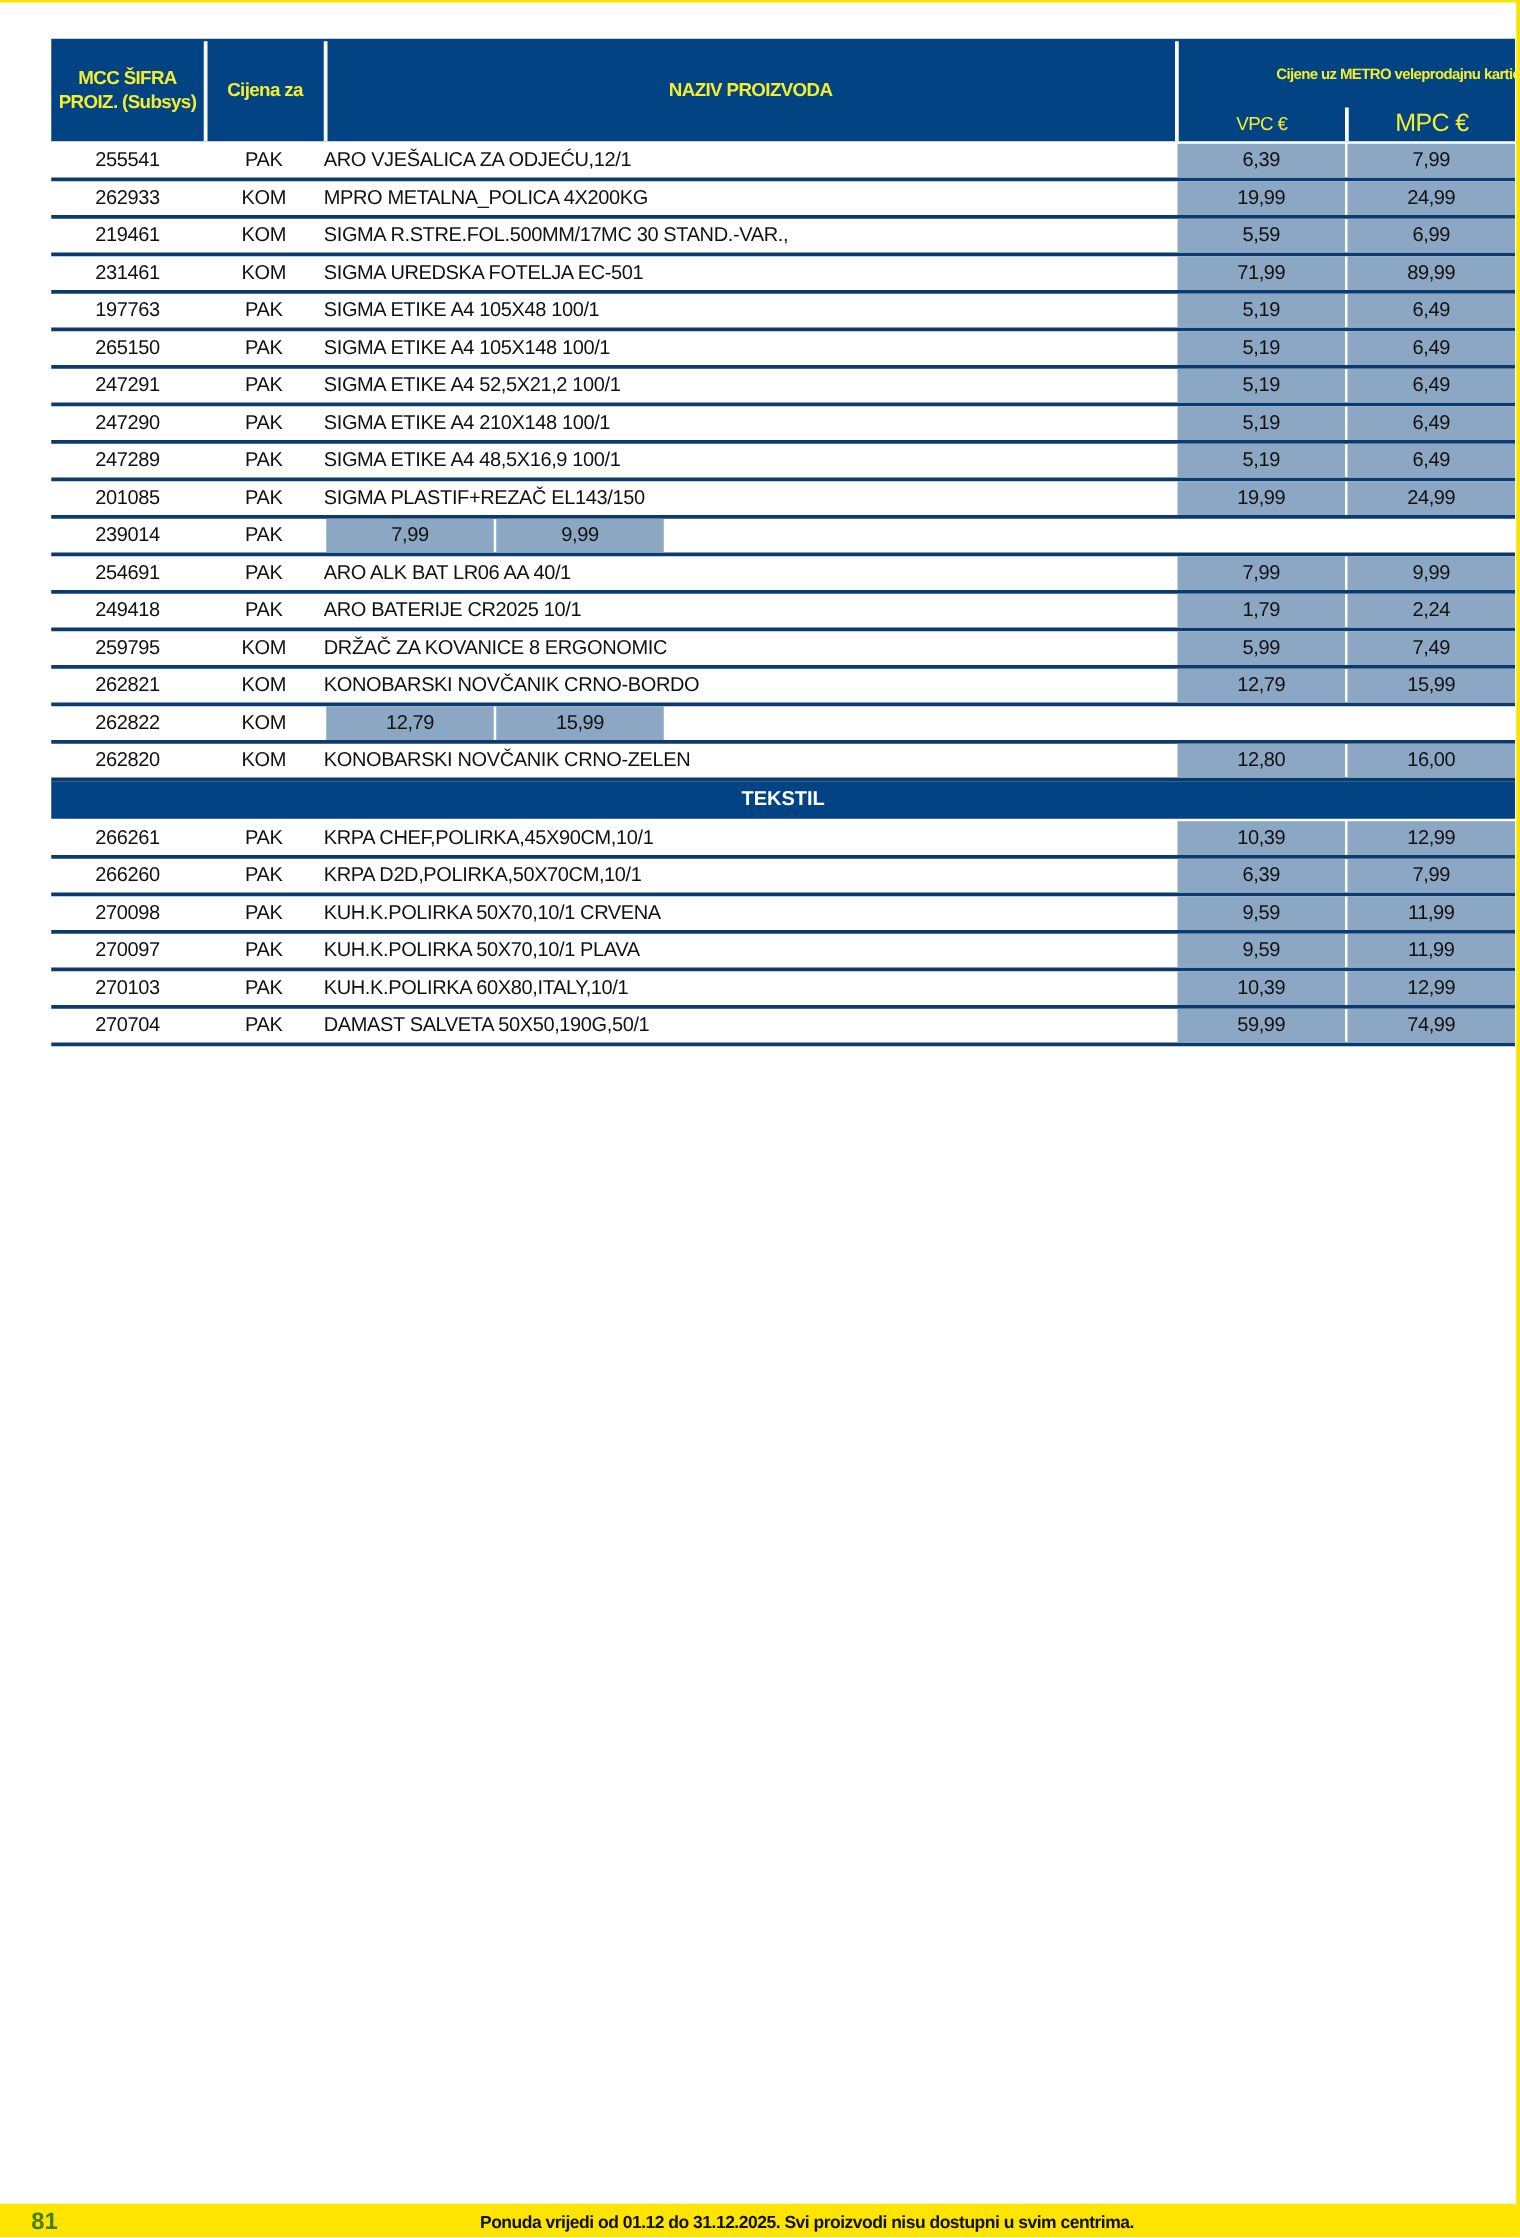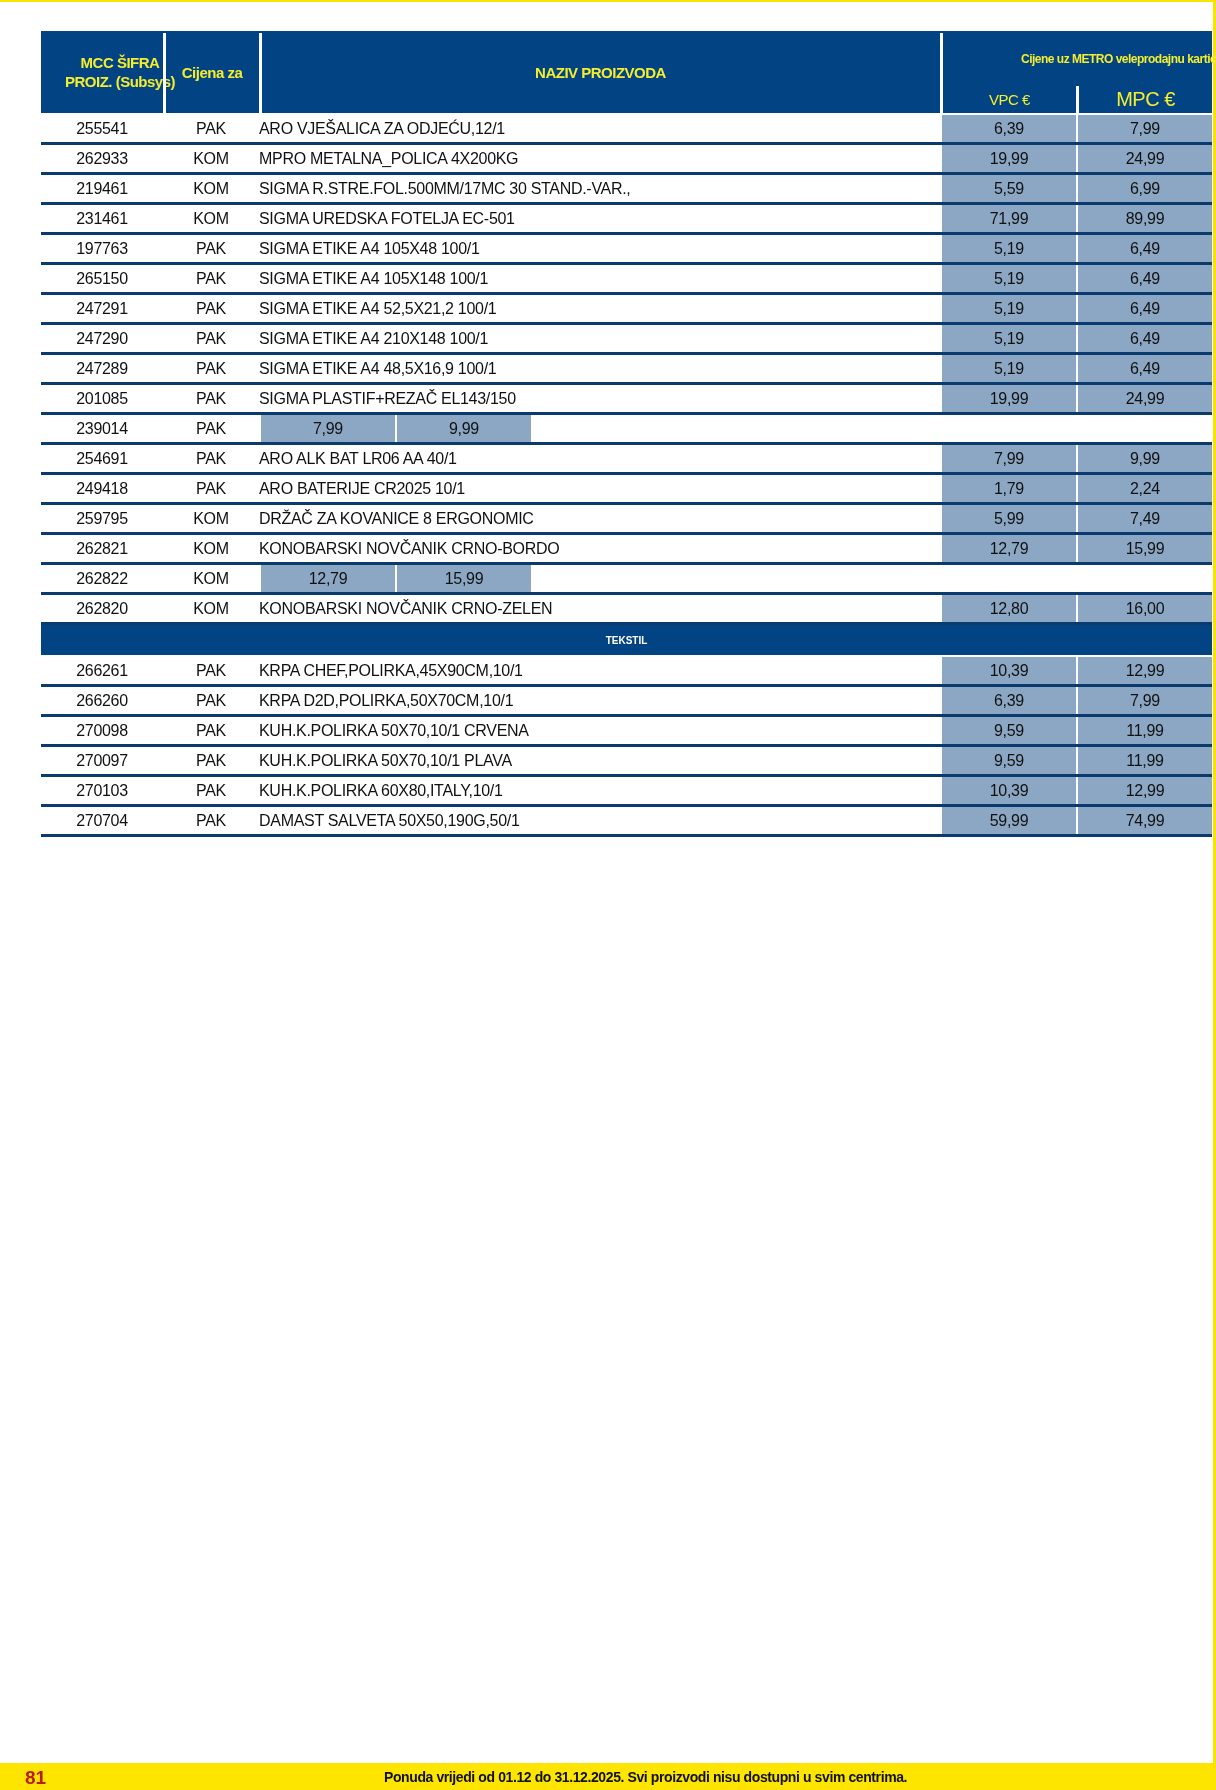--- a/index.html
+++ b/index.html
@@ -10,21 +10,21 @@
   }
   .top-border { position: absolute; left: 0; top: 0; width: 1216px; height: 2px; background: #f7e400; }
   .right-border { position: absolute; right: 0; top: 0; width: 3px; height: 1790px; background: #f7e400; }
 
   .table { position: absolute; left: 41px; top: 31px; width: 1171px; }
 
   .thead { position: relative; height: 82px; background: #024383; }
   .th { position: absolute; top: 0; height: 82px; display: flex; align-items: center; justify-content: center;
         text-align: center; color: #f4ee2f; font-weight: bold; font-size: 15px; line-height: 19px;
         font-family: "Liberation Sans Narrow", "Liberation Sans", sans-serif; letter-spacing: -0.5px; }
-  .th.c1 { left: 0; width: 122px; padding-left: 18px; }
+  .th.c1 { left: 0; width: 122px; }
   .th.c2 { left: 124px; width: 94px; }
   .th.c3 { left: 220px; width: 679px; text-align: center; }
   .vdiv { position: absolute; top: 2px; width: 3px; background: #ffffff; }
   .vdiv.d1 { left: 122px; height: 80px; }
   .vdiv.d2 { left: 218px; height: 80px; }
   .vdiv.d3 { left: 899px; height: 80px; }
   .vdiv.d4 { left: 1035px; top: 55px; height: 27px; }
   .th.group { left: 956px; width: 250px; height: 52px; top: 2px; font-size: 12px; line-height: 19px; }
   .th.vpc { left: 902px; width: 133px; height: 27px; top: 55px; font-weight: normal; font-size: 15px; }
   .th.mpc { left: 1038px; width: 133px; height: 27px; top: 55px; font-weight: normal; font-size: 20px; }
@@ -33,24 +33,24 @@
   .row:first-of-type { margin-top: 2px; }
   .cell { display: flex; align-items: center; font-size: 16px; color: #111111; height: 27px;
           letter-spacing: -0.3px; }
   .cell.code { width: 122px; justify-content: center; }
   .cell.unit { width: 96px; justify-content: center; }
   .cell.name { width: 681px; padding-left: 0px; box-sizing: border-box; white-space: nowrap; text-align: right; }
   .cell.vpc { width: 134px; justify-content: center; background: #8ba7c4; margin-left: 2px; }
   .cell.mpc { width: 134px; justify-content: center; background: #8ba7c4; margin-left: 2px; }
 
   .section { height: 30px; background: #024383; display: flex; align-items: center; justify-content: center;
-             color: #ffffff; font-weight: bold; font-size: 10px; }
+             color: #ffffff; font-weight: bold; font-size: 16px; }
 
   .footer { position: absolute; left: 0; top: 1763px; width: 1216px; height: 27px; background: #fde500; }
-  .page-num { position: absolute; left: 25px; top: 4px; font-size: 19px; font-weight: bold; color: #b91c1c; }
+  .page-num { position: absolute; left: 25px; top: 4px; font-size: 19px; font-weight: bold; color: #4d7c0f; }
   .footer-note { position: absolute; left: 384px; top: 6px; font-size: 14px; font-weight: bold; color: #111111;
                  letter-spacing: -0.4px; }
 </style>
 </head>
 <body>
 
 <div class="top-border"></div>
 <div class="right-border"></div>
 
 <div class="table">

